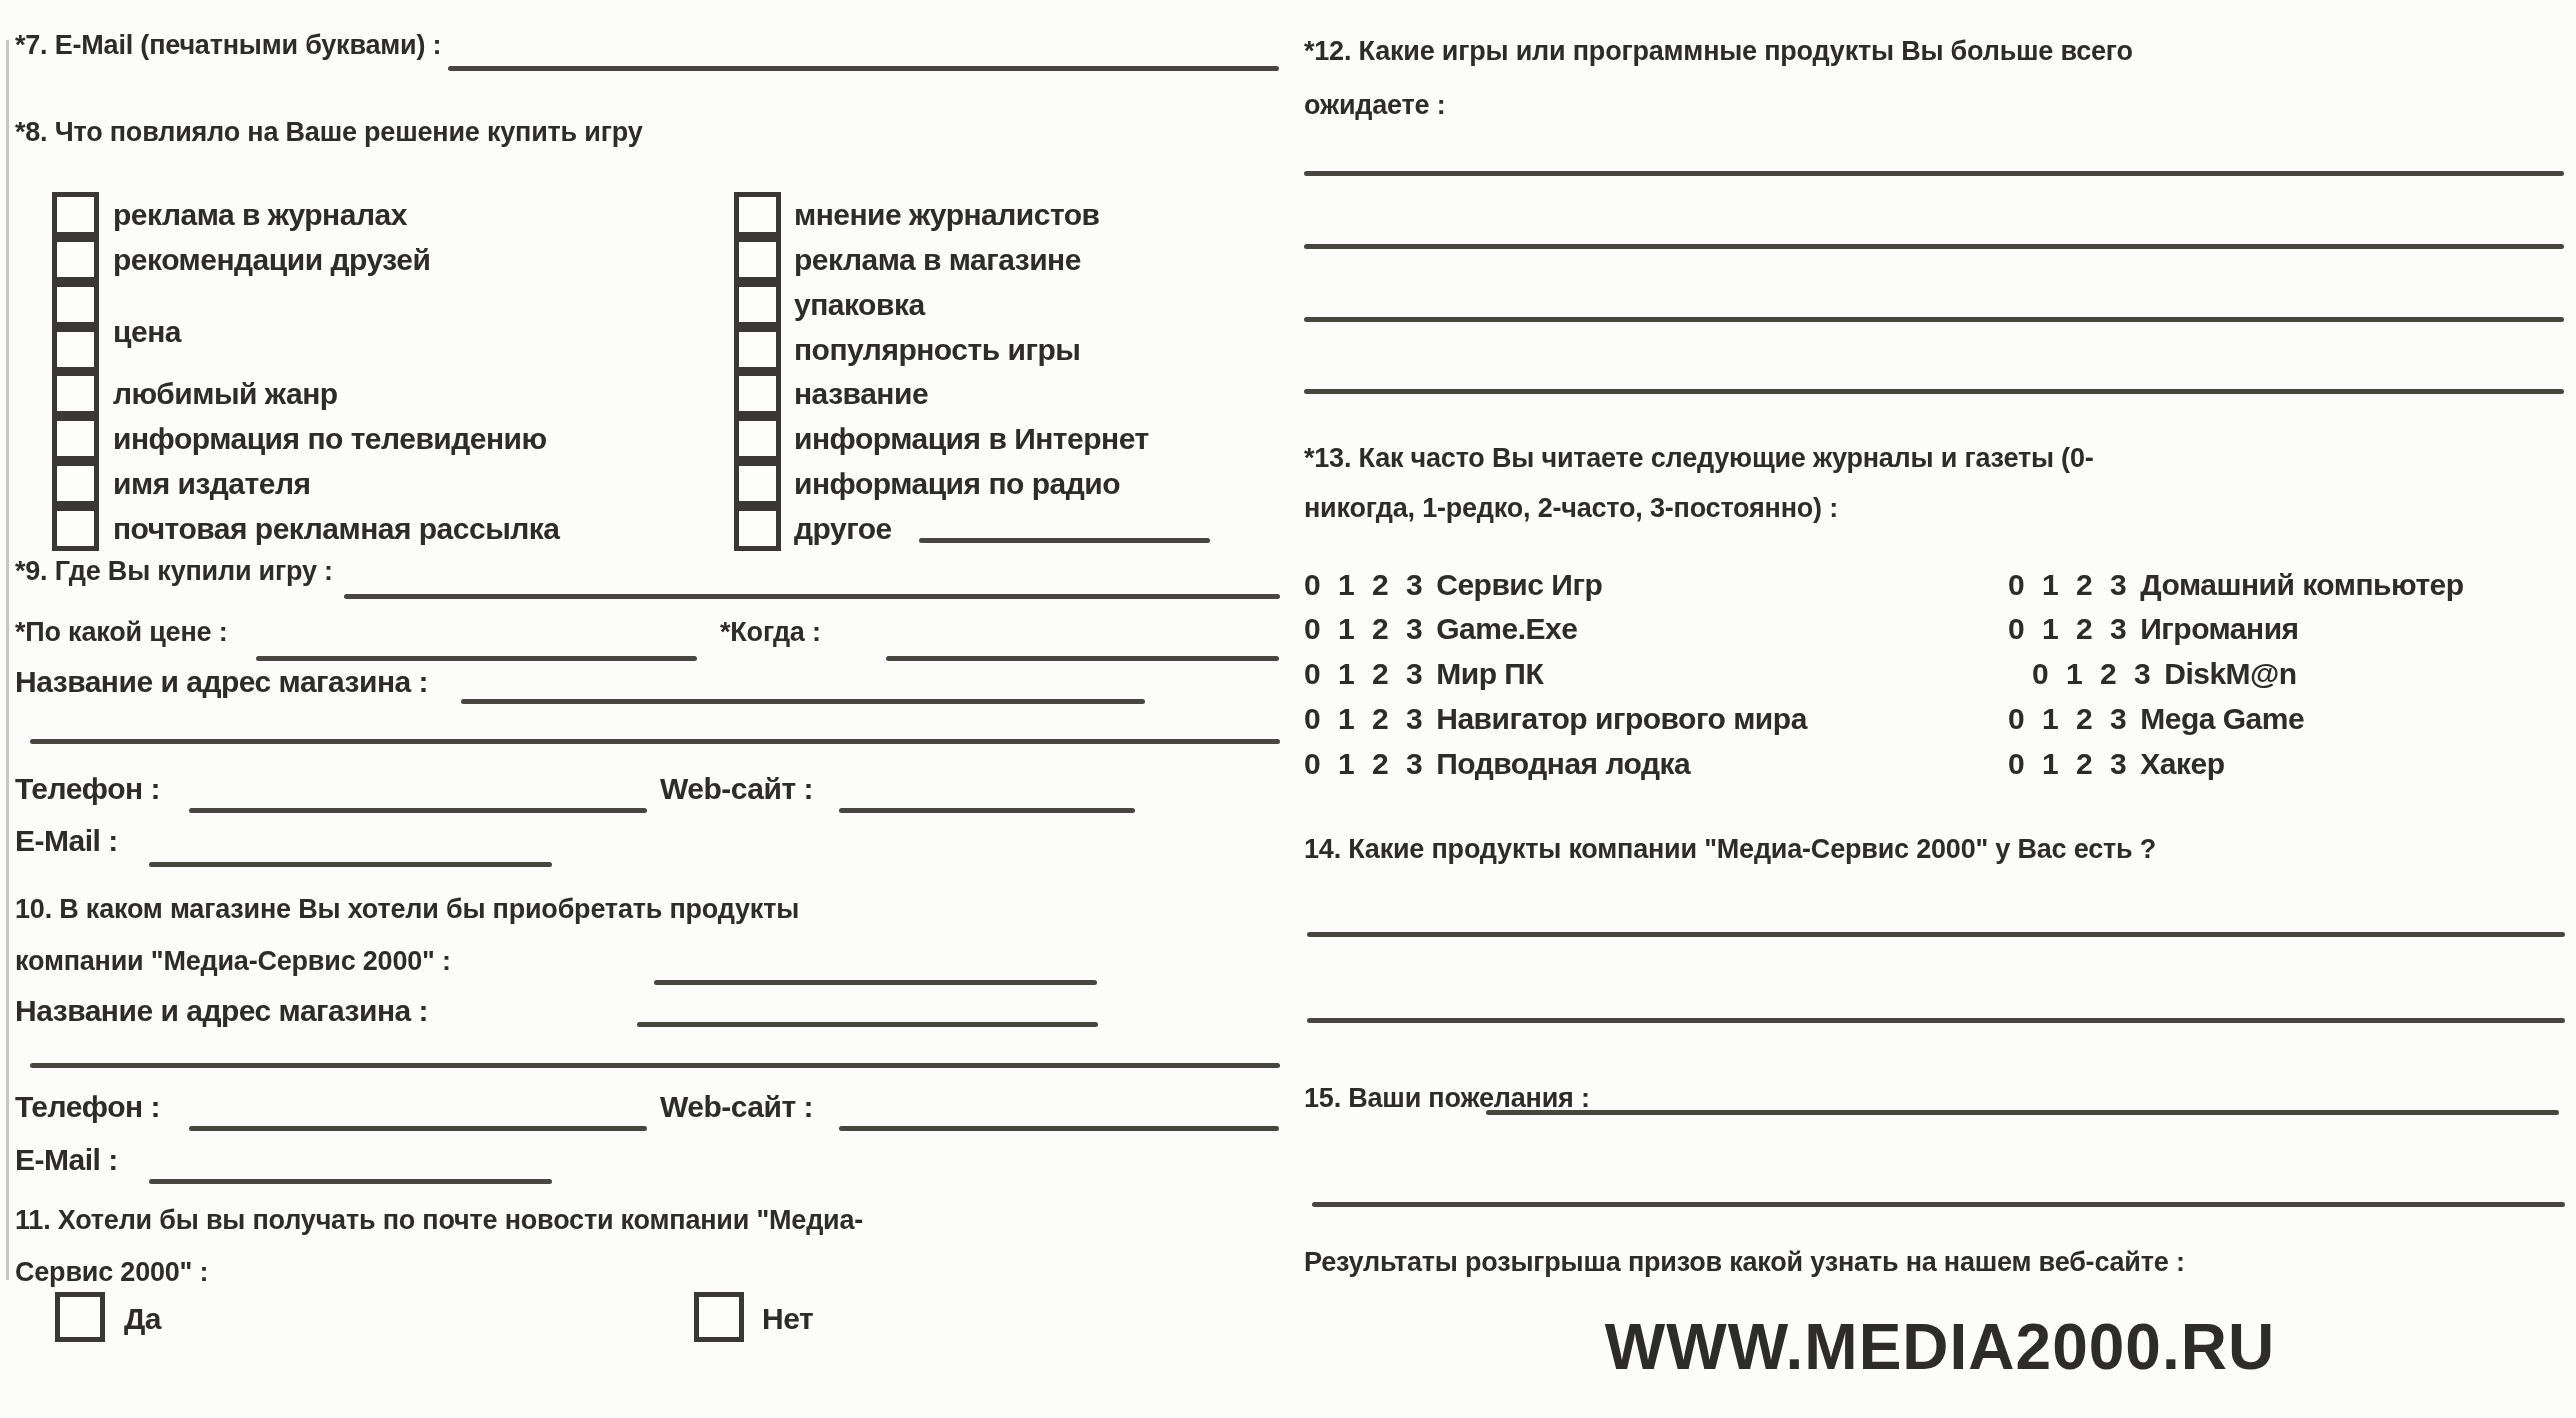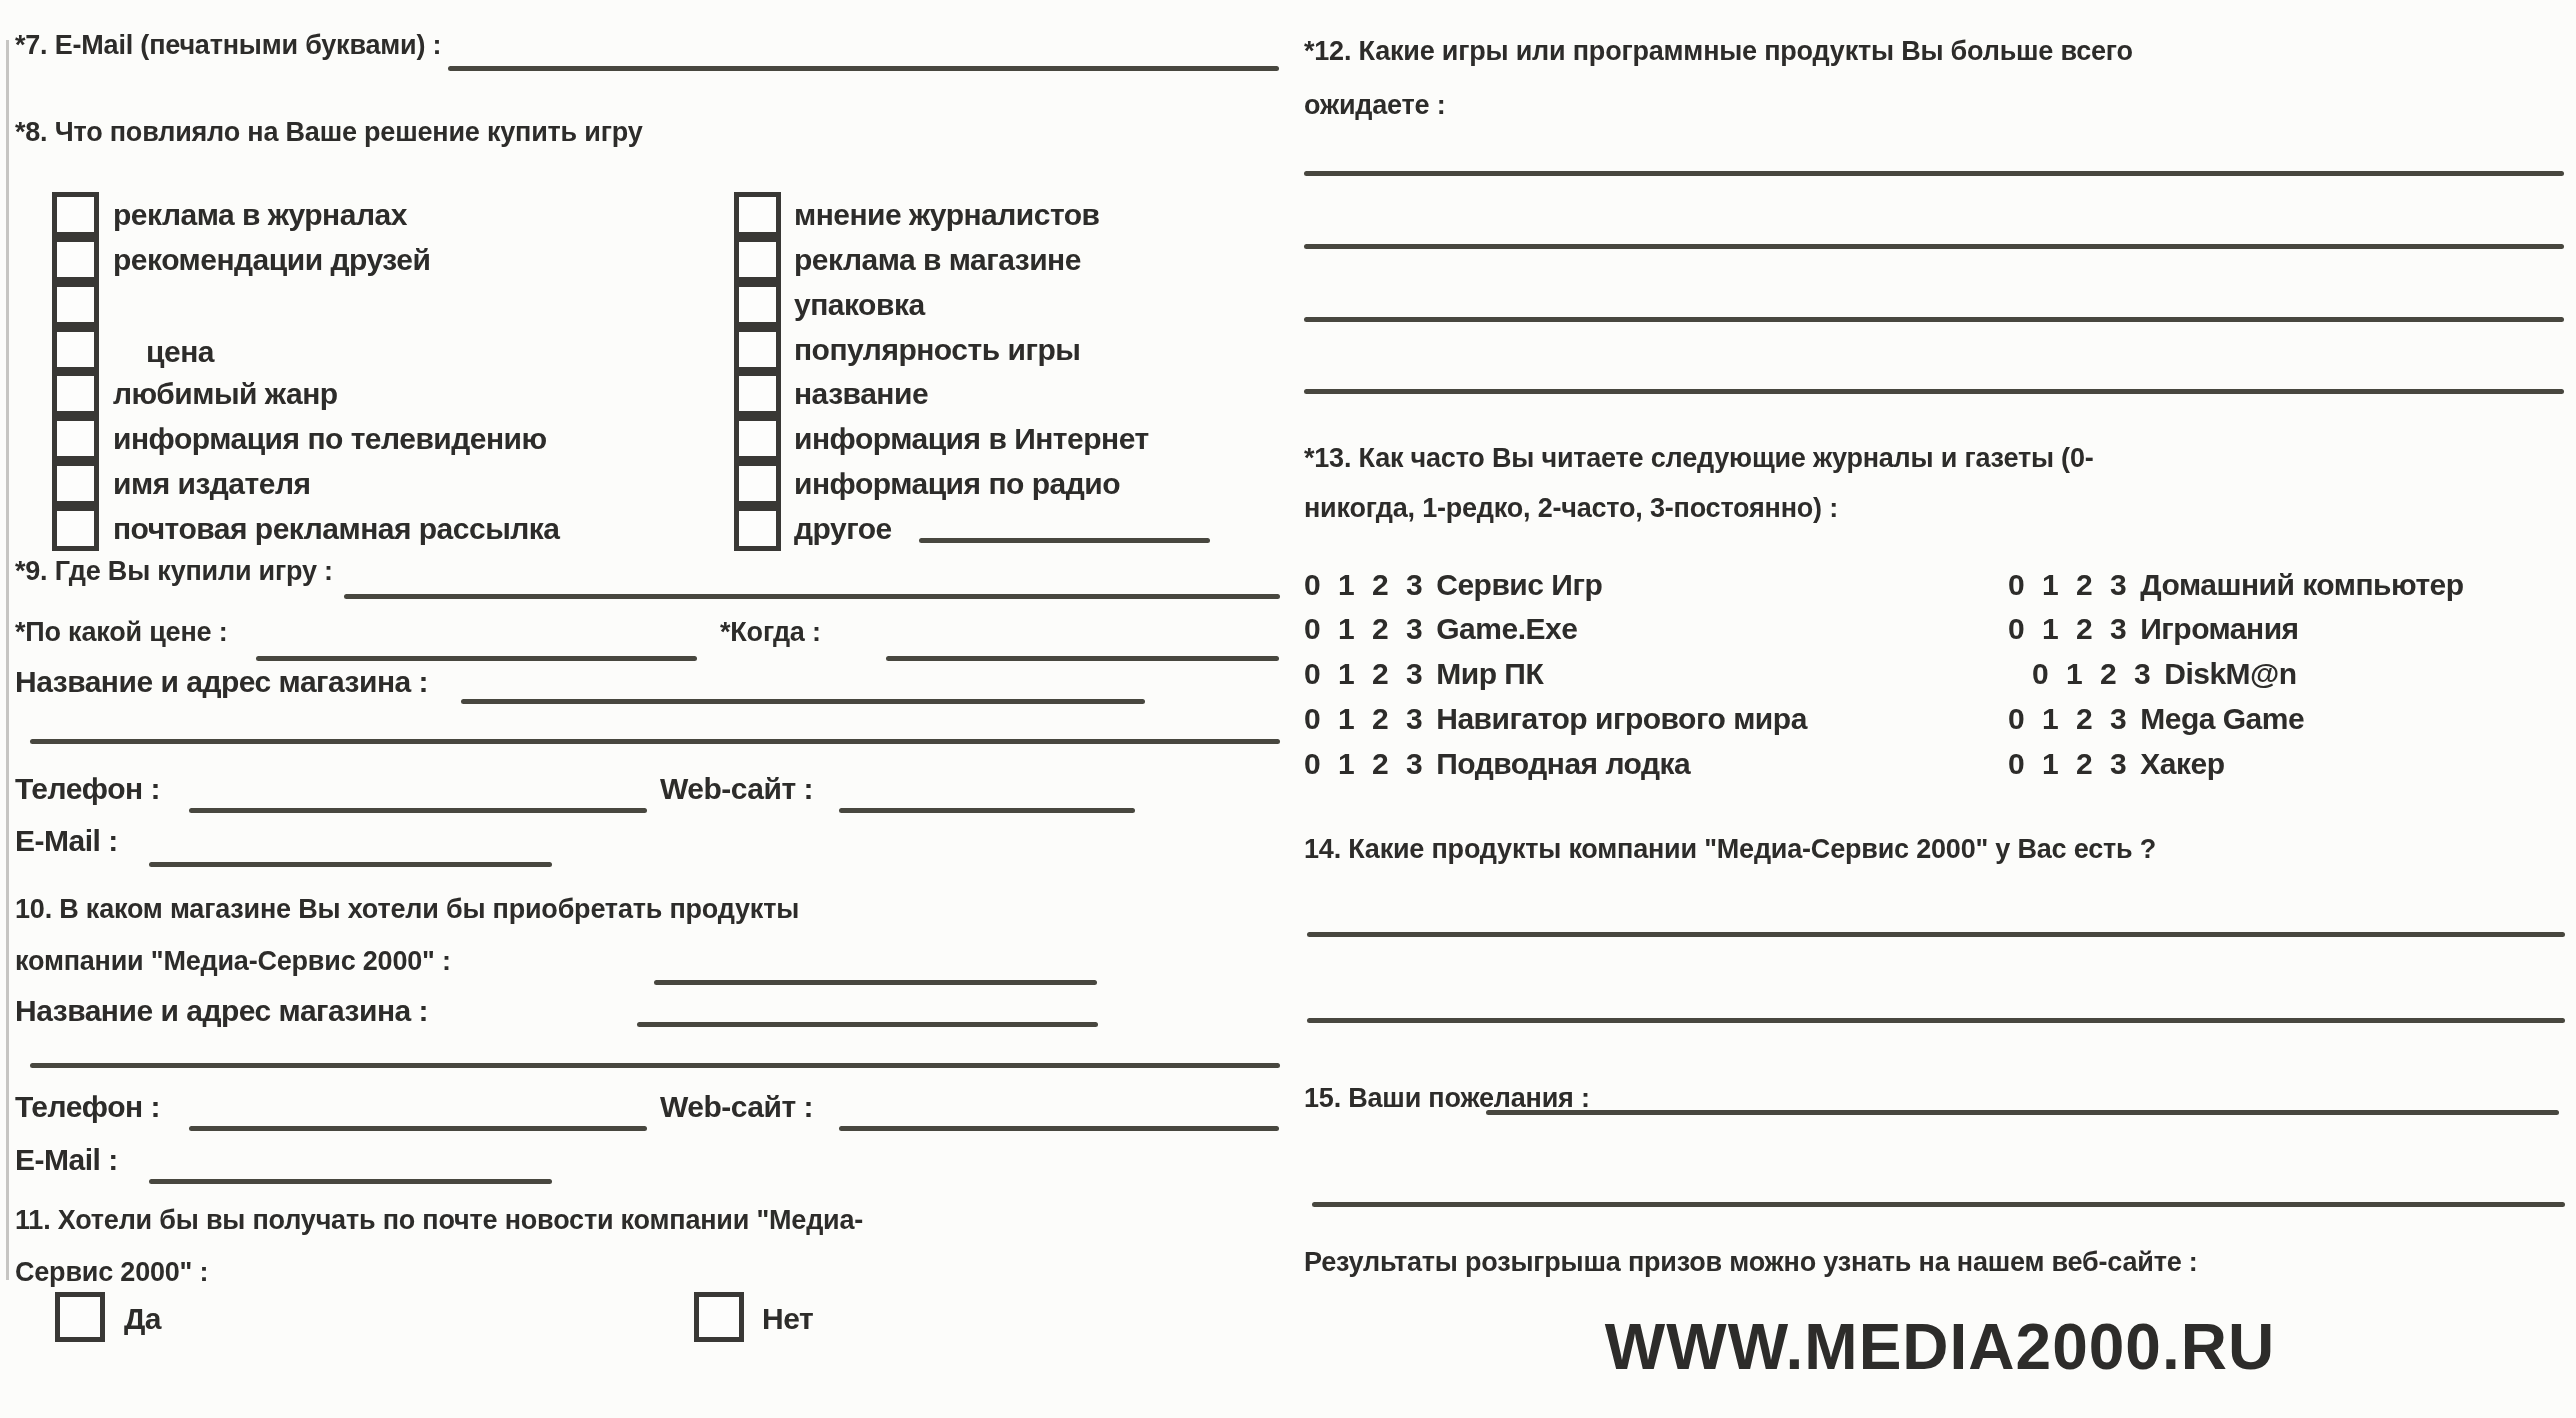--- a/index.html
+++ b/index.html
@@ -29,21 +29,21 @@
   <div class="cbox" style="left:52px;top:192px;"></div>
   <div class="cbox" style="left:52px;top:237px;"></div>
   <div class="cbox" style="left:52px;top:282px;"></div>
   <div class="cbox" style="left:52px;top:327px;"></div>
   <div class="cbox" style="left:52px;top:371px;"></div>
   <div class="cbox" style="left:52px;top:416px;"></div>
   <div class="cbox" style="left:52px;top:461px;"></div>
   <div class="cbox" style="left:52px;top:506px;"></div>
   <div class="optlbl" style="left:113px;top:192px;">реклама в журналах</div>
   <div class="optlbl" style="left:113px;top:237px;">рекомендации друзей</div>
-  <div class="optlbl" style="left:113px;top:329px;margin-left:33px;">цена</div>
+  <div class="optlbl" style="left:113px;top:309px;">цена</div>
   <div class="optlbl" style="left:113px;top:371px;">любимый жанр</div>
   <div class="optlbl" style="left:113px;top:416px;">информация по телевидению</div>
   <div class="optlbl" style="left:113px;top:461px;">имя издателя</div>
   <div class="optlbl" style="left:113px;top:506px;">почтовая рекламная рассылка</div>
 
   <div class="cbox" style="left:734px;top:192px;"></div>
   <div class="cbox" style="left:734px;top:237px;"></div>
   <div class="cbox" style="left:734px;top:282px;"></div>
   <div class="cbox" style="left:734px;top:327px;"></div>
   <div class="cbox" style="left:734px;top:371px;"></div>
@@ -125,16 +125,16 @@
   <div class="rate" style="left:2008px;top:747px;"><span class="digits">0 1 2 3</span><span>Хакер</span></div>
 
   <div class="hdr" style="left:1304px;top:834px;">14. Какие продукты компании "Медиа-Сервис 2000" у Вас есть ?</div>
   <div class="wline" style="left:1307px;top:932px;width:1258px;"></div>
   <div class="wline" style="left:1307px;top:1018px;width:1258px;"></div>
 
   <div class="hdr" style="left:1304px;top:1083px;">15. Ваши пожелания :</div>
   <div class="wline" style="left:1486px;top:1110px;width:1073px;"></div>
   <div class="wline" style="left:1312px;top:1202px;width:1253px;"></div>
 
-  <div class="hdr" style="left:1304px;top:1247px;">Результаты розыгрыша призов можно узнать на нашем веб-сайте :</div>
+  <div class="hdr" style="left:1304px;top:1247px;">Результаты розыгрыша призов какой узнать на нашем веб-сайте :</div>
   <div id="site" style="top:1310px;">WWW.MEDIA2000.RU</div>
 </div>
 
 
 </body></html>

